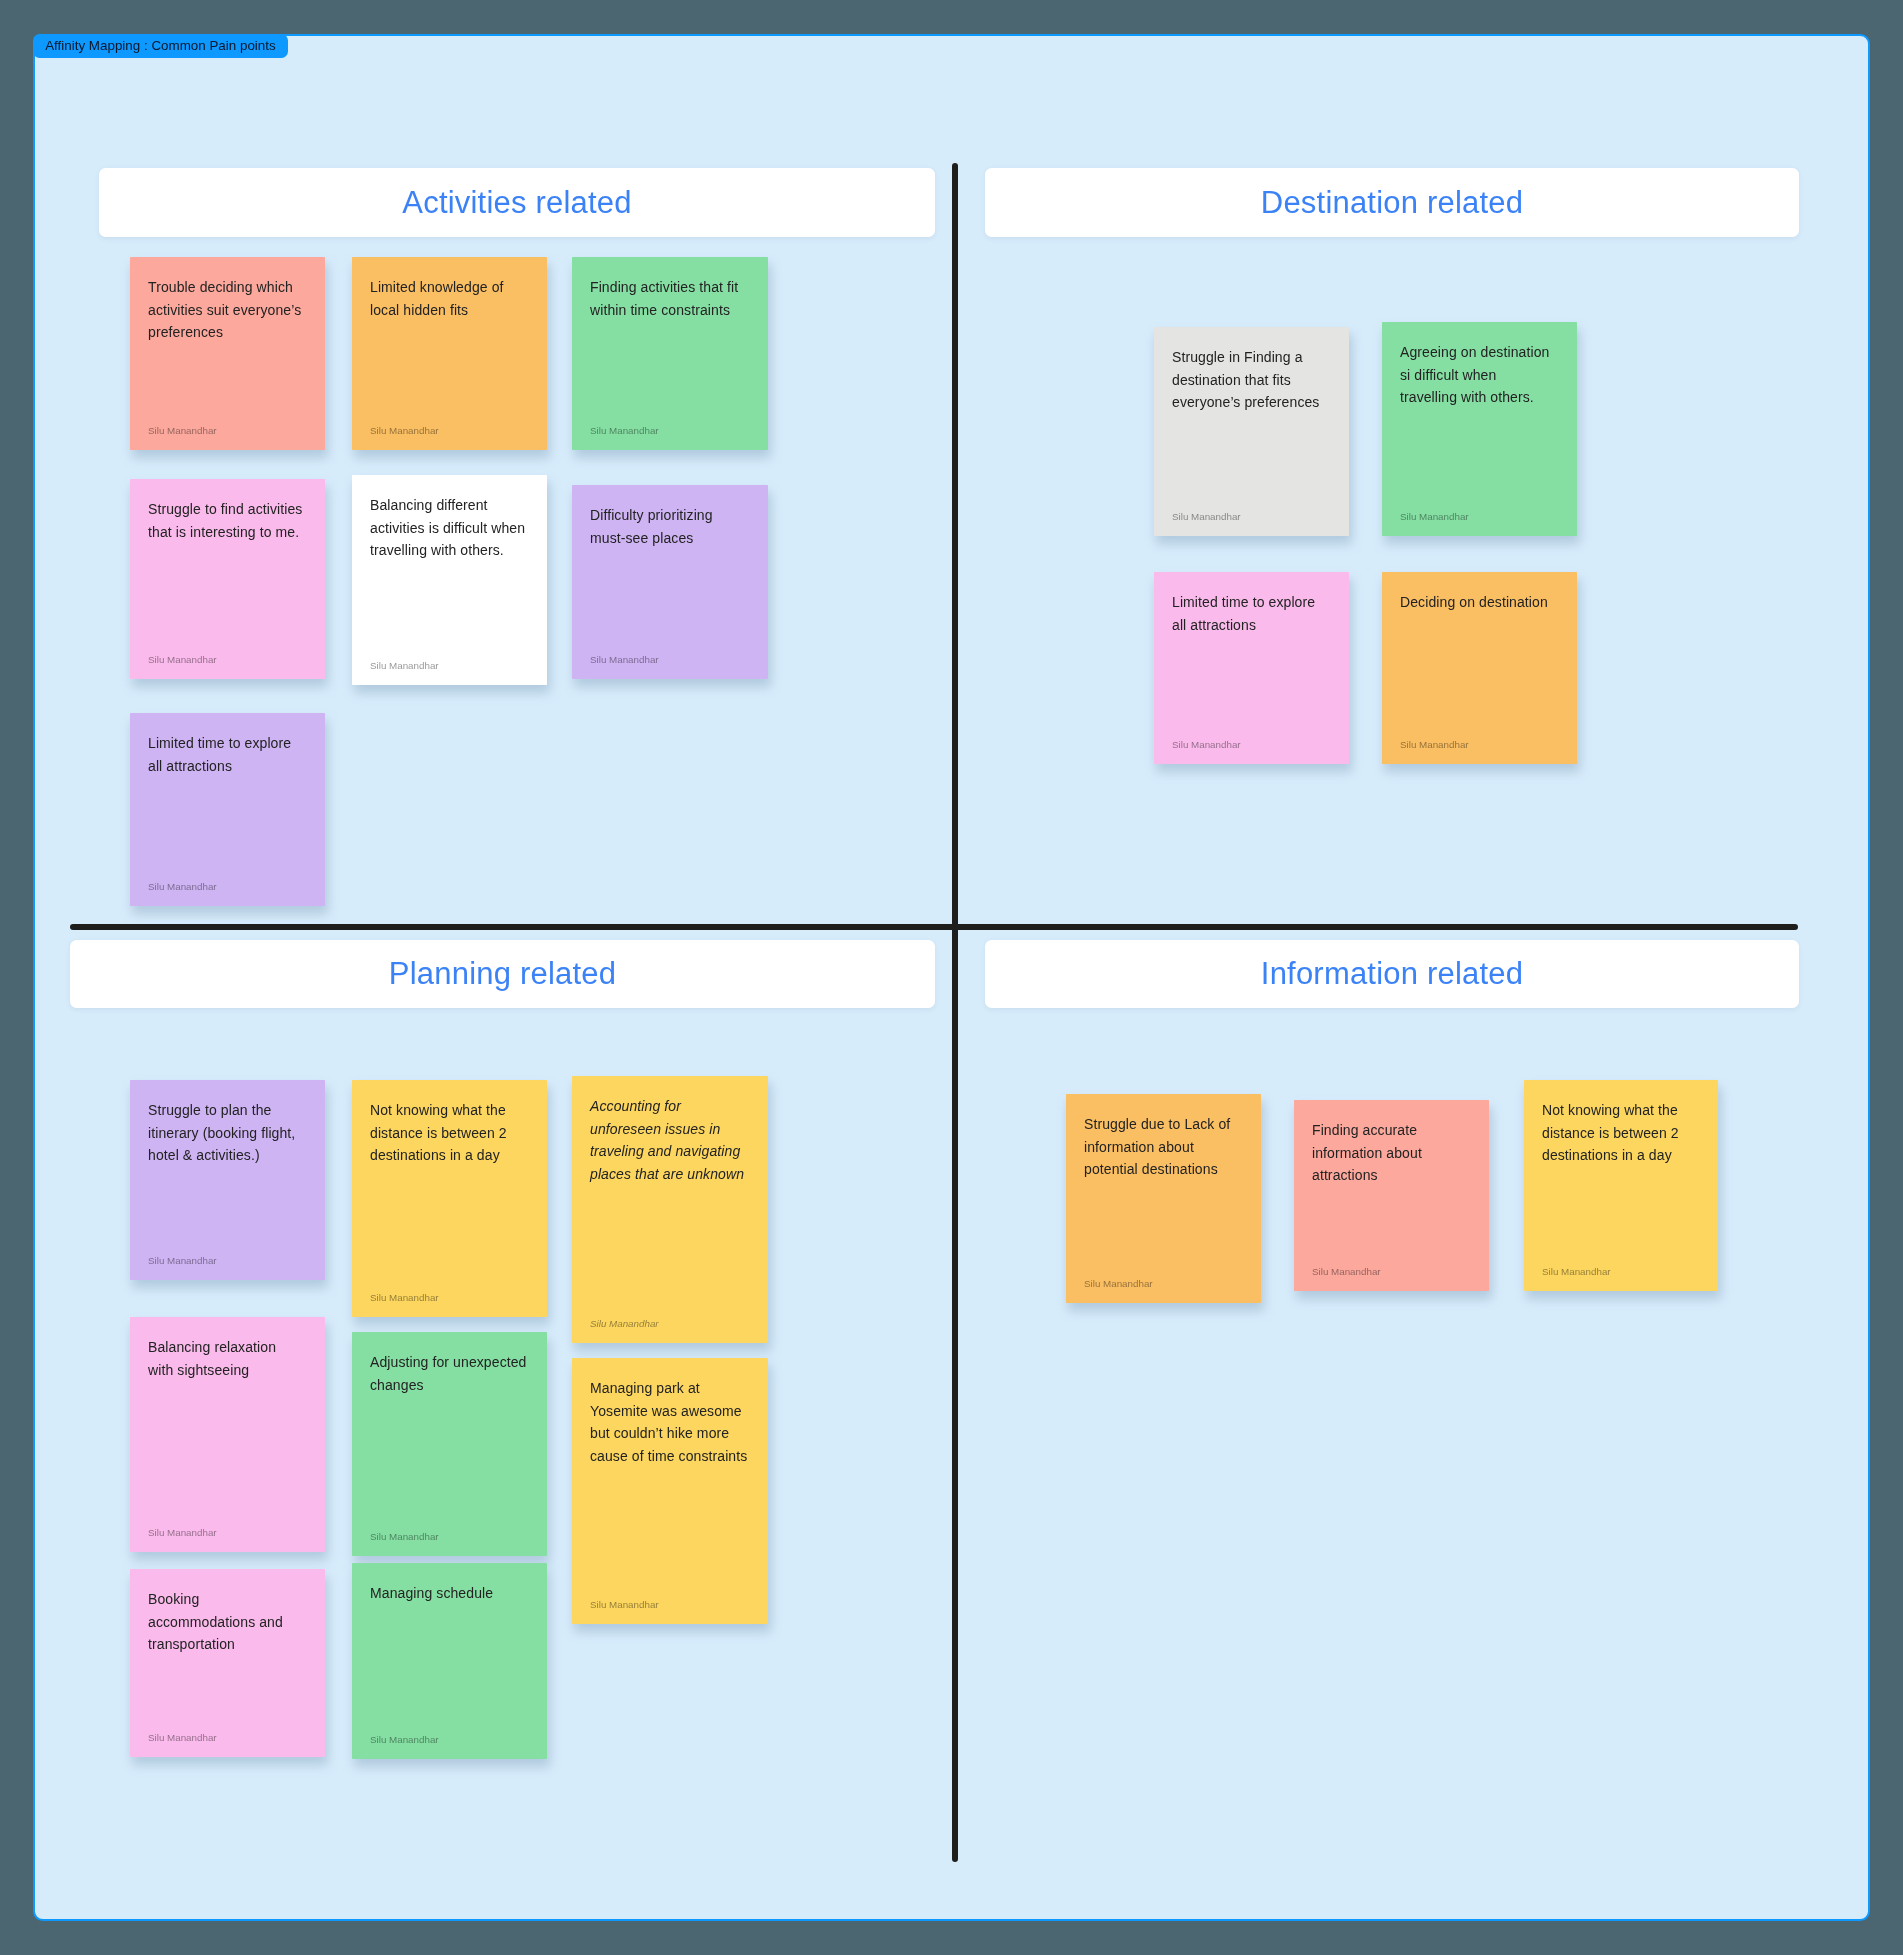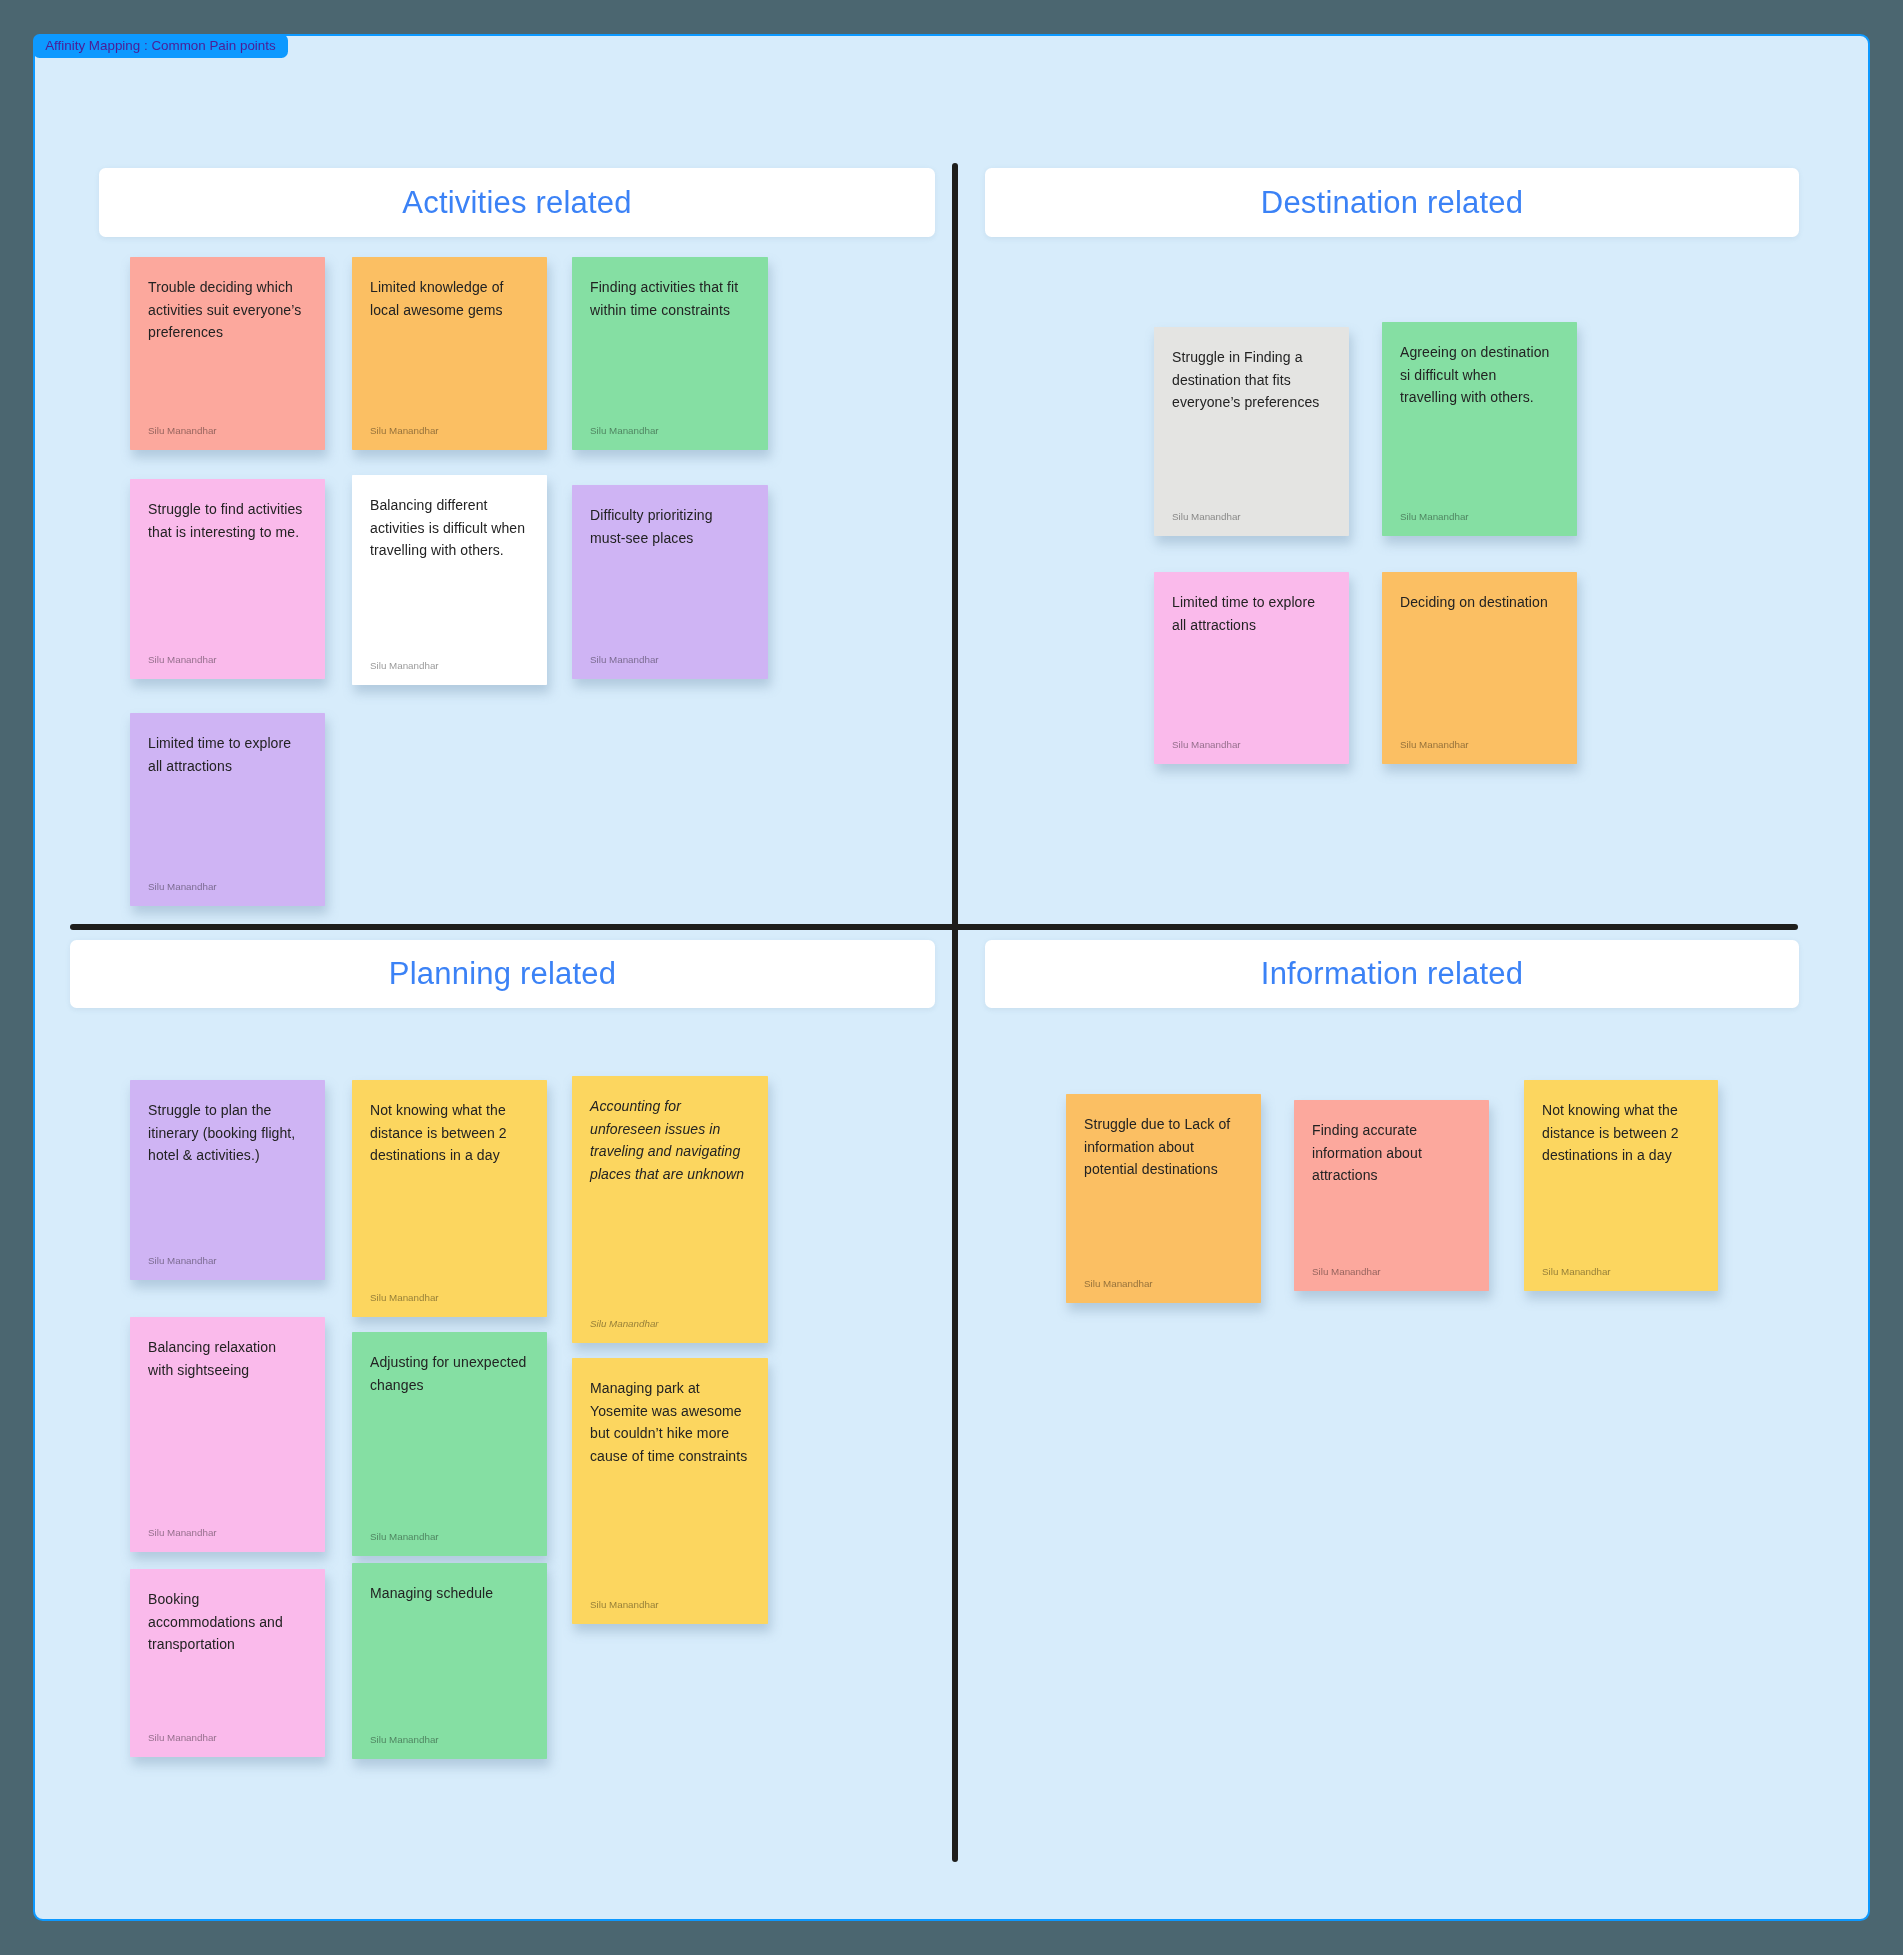--- a/index.html
+++ b/index.html
@@ -30,21 +30,21 @@
   }
   .frame-badge {
     position: absolute;
     left: 33px;
     top: 34px;
     height: 23.6px;
     padding: 0 12.2px;
     display: flex;
     align-items: center;
     background: #0D99FF;
-    color: #4c1d95;
+    color: #0f172a;
     font-size: 13.4px;
     font-weight: 500;
     border-radius: 6.5px;
     white-space: nowrap;
     z-index: 30;
   }
   .qheader {
     position: absolute;
     background: #FFFFFF;
     border-radius: 6.5px;
@@ -123,21 +123,21 @@
 
   <div class="divider divider-v"></div>
   <div class="divider divider-h"></div>
 
   <div class="notes-layer">
       <div class="note" style="left: 130px; top: 257px; width: 195px; height: 193px; background: rgb(252, 168, 157);">
     <div class="note-text">Trouble deciding which activities suit everyone’s preferences</div>
     <div class="note-author">Silu Manandhar</div>
   </div>
       <div class="note" style="left: 352px; top: 257px; width: 195px; height: 193px; background: rgb(251, 191, 99);">
-    <div class="note-text">Limited knowledge of local awesome gems</div>
+    <div class="note-text">Limited knowledge of local hidden fits</div>
     <div class="note-author">Silu Manandhar</div>
   </div>
       <div class="note" style="left: 572px; top: 257px; width: 196px; height: 193px; background: rgb(133, 223, 163);">
     <div class="note-text">Finding activities that fit within time constraints</div>
     <div class="note-author">Silu Manandhar</div>
   </div>
       <div class="note" style="left: 130px; top: 479px; width: 195px; height: 200px; background: rgb(250, 186, 235);">
     <div class="note-text">Struggle to find activities that is interesting to me.</div>
     <div class="note-author">Silu Manandhar</div>
   </div>

